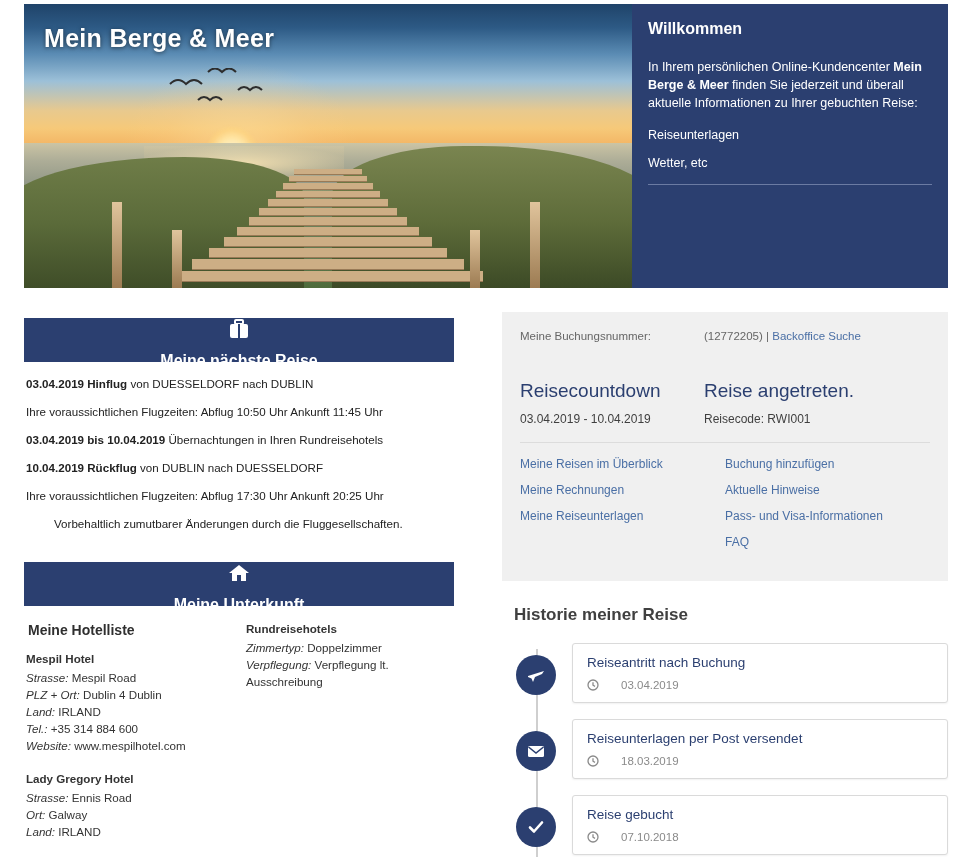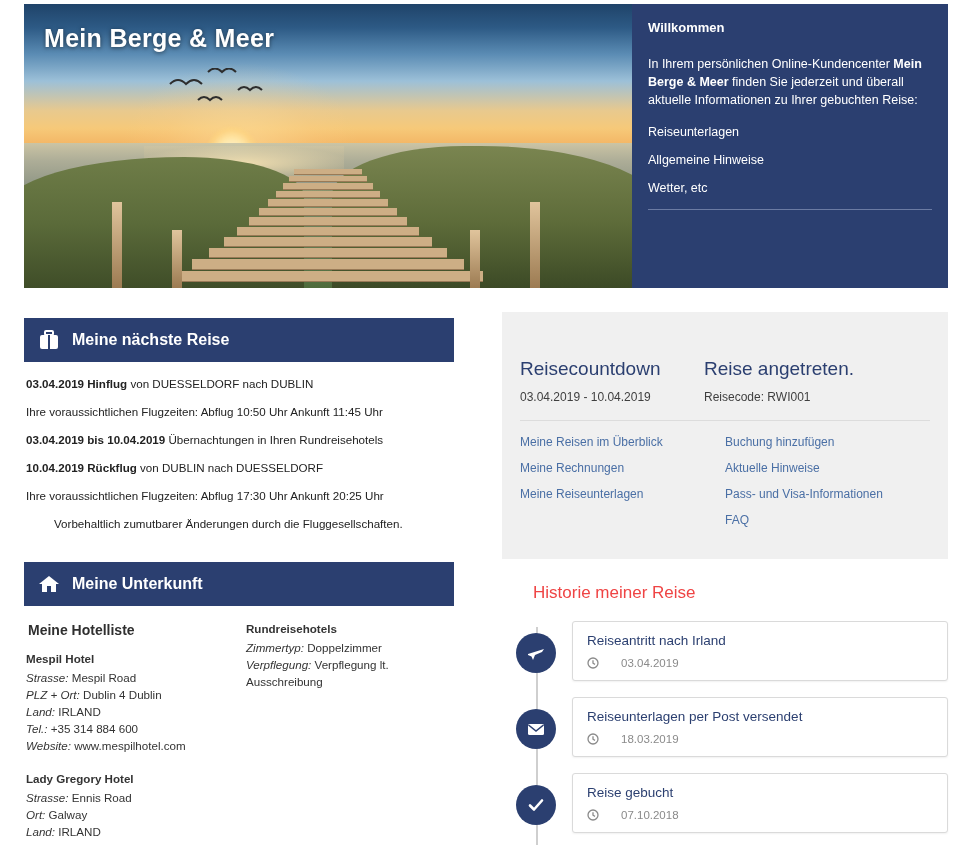--- a/index.html
+++ b/index.html
@@ -85,21 +85,21 @@
     letter-spacing: .3px;
   }
   .hero-panel {
     width: 316px; height: 284px;
     background: #2b3f70;
     color: #ffffff;
     padding: 12px 16px 12px 16px;
   }
   .hero-panel h2 {
     margin: 4px 0 20px 0;
-    font-size: 13px; font-weight: bold;
+    font-size: 16px; font-weight: bold;
   }
   .hero-panel p {
     margin: 0 0 16px 0;
     font-size: 12.5px; line-height: 18px;
   }
   .hero-panel p b { font-weight: bold; }
   .hero-panel .li { font-size: 12.5px; margin: 0 0 14px 0; }
   .hr-light { border: none; border-top: 1px solid #6b7ba3; margin: 10px 0 14px 0; }
   .infobox { display: flex; align-items: flex-start; gap: 14px; }
   .infobox .circle {
@@ -108,21 +108,21 @@
     background: #ffffff;
     display: flex; align-items: center; justify-content: center;
   }
   .infobox .txt { font-size: 12.5px; line-height: 18px; }
 
   
   .sec-head {
     background: #2b3f70; color: #fff;
     height: 44px; display: flex; align-items: center;
     padding: 0 14px; gap: 12px;
-    font-size: 16px; font-weight: bold;
+    font-size: 16px; font-weight: bold; flex-direction: column;
   }
 
   
   .col-left { position: absolute; left: 24px; top: 318px; width: 430px; }
   .trip-body { padding: 14px 2px 6px 2px; font-size: 11.6px; color: #222; }
   .trip-body .row { margin: 0 0 12px 0; line-height: 16px; }
   .trip-body .row b { font-weight: bold; }
   .trip-note { margin: 0 0 10px 0; padding-left: 28px; line-height: 16px; }
 
   .hotel-head { margin-top: 14px; }
@@ -155,22 +155,22 @@
   .card-sub-row .c1 { width: 184px; }
   .card-hr { border: none; border-top: 1px solid #dcdcdc; margin: 16px 0 14px 0; }
   .links { display: flex; }
   .links .lc { width: 224px; }
   .links a {
     display: block; color: #4a6fa5; text-decoration: none;
     font-size: 12px; margin-bottom: 12px;
   }
 
   .hist-title {
-    font-size: 17px; color: #ef4444; font-weight: normal;
-    margin: 24px 0 18px 31px;
+    font-size: 17px; color: #404040; font-weight: bold;
+    margin: 24px 0 18px 12px;
   }
   .timeline { position: relative; margin-left: 14px; }
   .timeline::before {
     content: ""; position: absolute;
     left: 20px; top: 6px; bottom: -12px; width: 2px; background: #cfcfcf;
   }
   .tl-item { position: relative; display: flex; align-items: flex-start; margin-bottom: 16px; }
   .tl-dot {
     position: relative; z-index: 2;
     flex: 0 0 auto;
@@ -233,21 +233,20 @@
         </svg>
       </div>
 
       <div class="hero-title">Mein Berge &amp; Meer</div>
     </div>
 
     <div class="hero-panel">
       <h2>Willkommen</h2>
       <p><span>In Ihrem persönlichen Online-Kundencenter </span><b>Mein Berge &amp; Meer</b><span> finden Sie jederzeit und überall aktuelle Informationen zu Ihrer gebuchten Reise:</span></p>
       <div class="li">Reiseunterlagen</div>
-      <div class="li">Allgemeine Hinweise</div>
       <div class="li">Wetter, etc</div>
       <hr class="hr-light">
     </div>
   </div>
 
   <div class="col-left">
 
     <div class="sec-head">
       <span>
         <svg width="22" height="22" viewBox="0 0 22 22">
@@ -306,20 +305,27 @@
         <div class="rr-title">Rundreisehotels</div>
         <div class="rr-line"><i>Zimmertyp:</i><span> Doppelzimmer</span></div>
         <div class="rr-line"><i>Verpflegung:</i><span> Verpflegung lt. Ausschreibung</span></div>
       </div>
     </div>
   </div>
 
   <div class="col-right">
 
     <div class="card">
+      <div class="card-top">
+        <div class="c1">Meine Buchungsnummer:</div>
+        <div class="c2">
+          <span>(12772205) |</span>
+          <a href="#">Backoffice Suche</a>
+        </div>
+      </div>
 
       <div class="card-head-row">
         <div class="c1 h">Reisecountdown</div>
         <div class="h">Reise angetreten.</div>
       </div>
 
       <div class="card-sub-row">
         <div class="c1">03.04.2019 - 10.04.2019</div>
         <div>Reisecode: RWI001</div>
       </div>
@@ -345,21 +351,21 @@
 
     <div class="timeline">
 
       <div class="tl-item">
         <div class="tl-dot">
           <svg width="20" height="20" viewBox="0 0 20 20">
             <path d="M2 11 L18 6 L16 9 L9 12 L7 17 L5.5 13.5 L2 12 Z" fill="#ffffff"></path>
           </svg>
         </div>
         <div class="tl-box">
-          <div class="t">Reiseantritt nach Irland</div>
+          <div class="t">Reiseantritt nach Buchung</div>
           <div class="d">
             <span>
               <svg width="12" height="12" viewBox="0 0 12 12">
                 <circle cx="6" cy="6" r="5" fill="none" stroke="#8a8a8a" stroke-width="1.3"></circle>
                 <path d="M6 3.2 V6.2 L8 7.4" fill="none" stroke="#8a8a8a" stroke-width="1.3"></path>
               </svg>
             </span>
             <span>03.04.2019</span>
           </div>
         </div>

